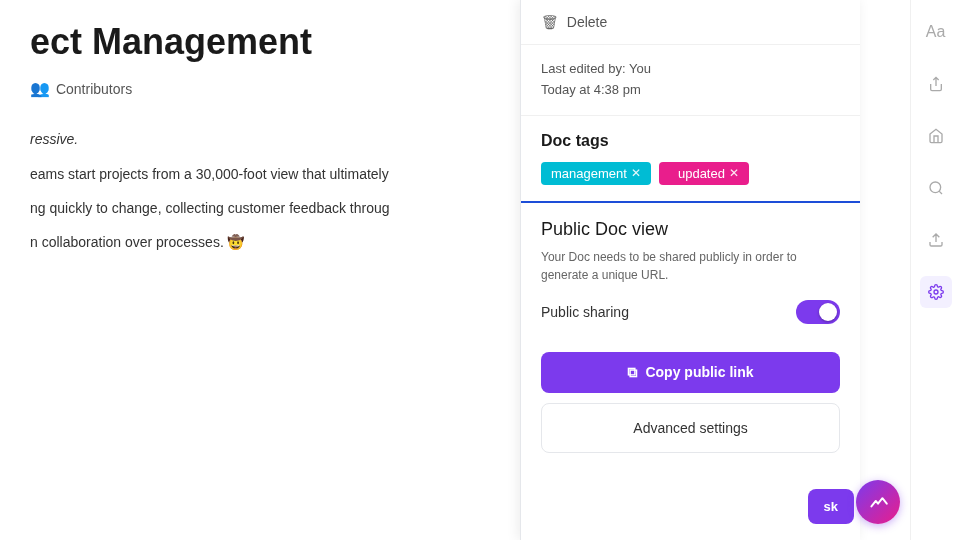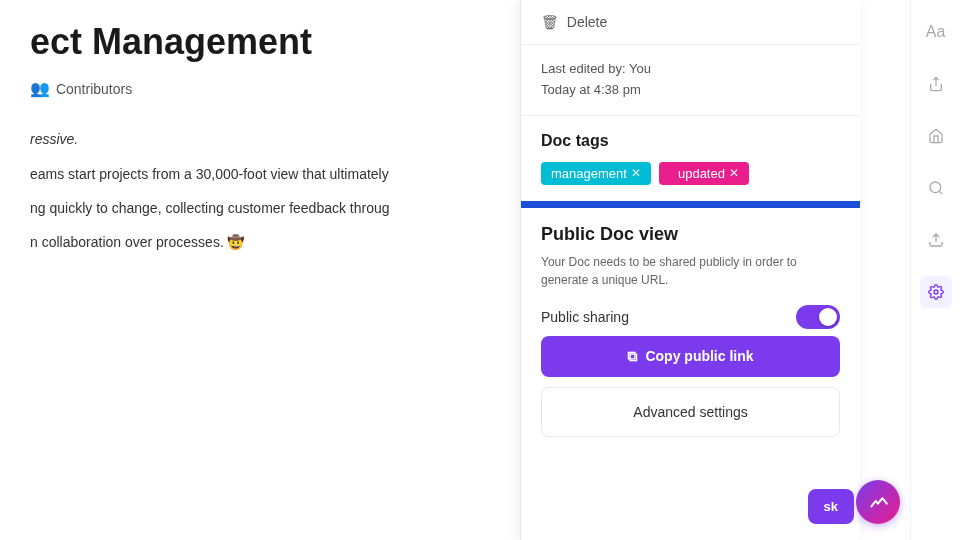--- a/index.html
+++ b/index.html
@@ -97,21 +97,21 @@
     .panel-meta {
       padding: 14px 20px;
       border-bottom: 1px solid #f0f0f0;
       color: #555;
       font-size: 13px;
       line-height: 1.6;
     }
 
     .panel-section {
       padding: 16px 20px;
-      border-bottom: 7px solid #1d4ed8;
+      border-bottom: 2px solid #1d4ed8;
     }
 
     .panel-section-title {
       font-size: 16px;
       font-weight: 700;
       color: #1a1a1a;
       margin-bottom: 12px;
     }
 
     .doc-tags {
@@ -146,37 +146,37 @@
       opacity: 0.9;
     }
 
     
     .public-doc-section {
       padding: 16px 20px;
     }
 
     .public-doc-title {
       font-size: 18px;
-      font-weight: 700;
+      font-weight: 400;
       color: #1a1a1a;
       margin-bottom: 8px;
     }
 
     .public-doc-desc {
       font-size: 12px;
       color: #666;
       line-height: 1.5;
       margin-bottom: 16px;
     }
 
     .sharing-row {
       display: flex;
       align-items: center;
       justify-content: space-between;
-      margin-bottom: 7px;
+      margin-bottom: 28px;
     }
 
     .sharing-label {
       font-size: 14px;
       color: #333;
     }
 
     
     .toggle {
       width: 44px;

